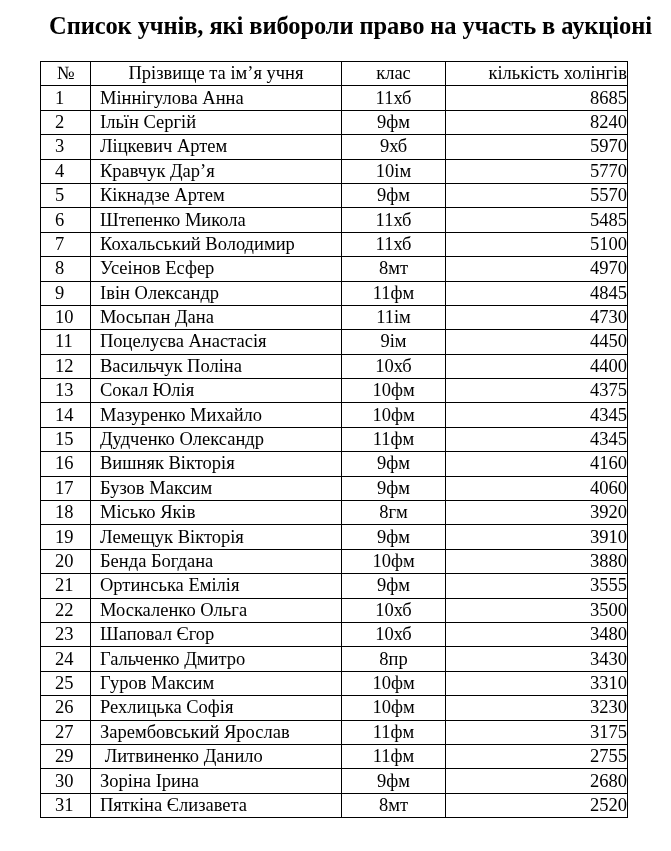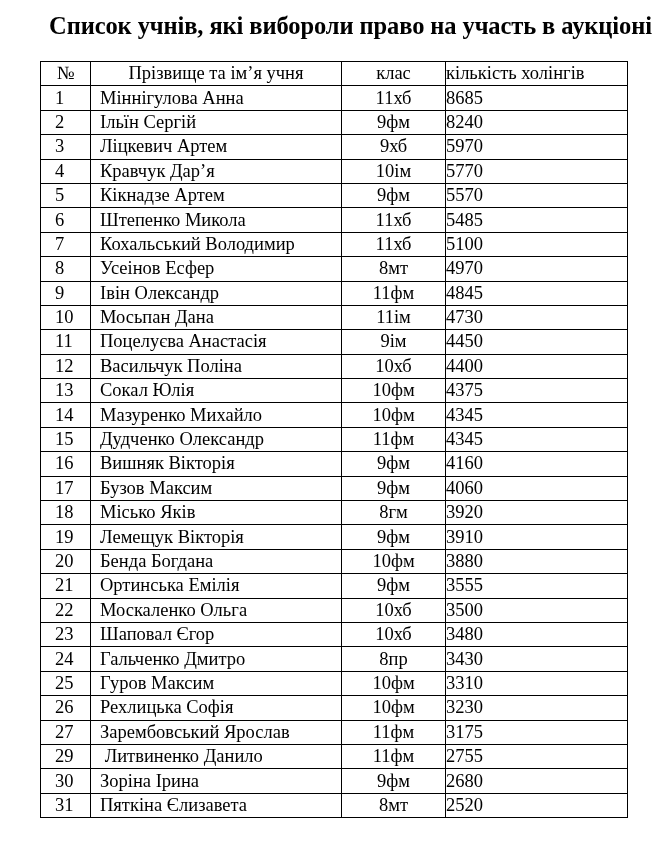--- a/index.html
+++ b/index.html
@@ -48,21 +48,21 @@
     }
     col.c-num { width: 50px; }
     col.c-name { width: 251px; }
     col.c-class { width: 104px; }
     col.c-count { width: 182px; }
     .num { text-align: left; padding-left: 14px !important; }
     .num-h { text-align: center; }
     .name { text-align: left; padding-left: 9px !important; }
     .name-h { text-align: center; }
     .cls { text-align: center; }
-    .cnt { text-align: left; }
+    .cnt { text-align: right; }
   </style>
 </head>
 <body>
 
 <div class="title">Список учнів, які вибороли право на участь в аукціоні</div>
 
 <table class="list">
   <colgroup>
     <col class="c-num">
     <col class="c-name">

